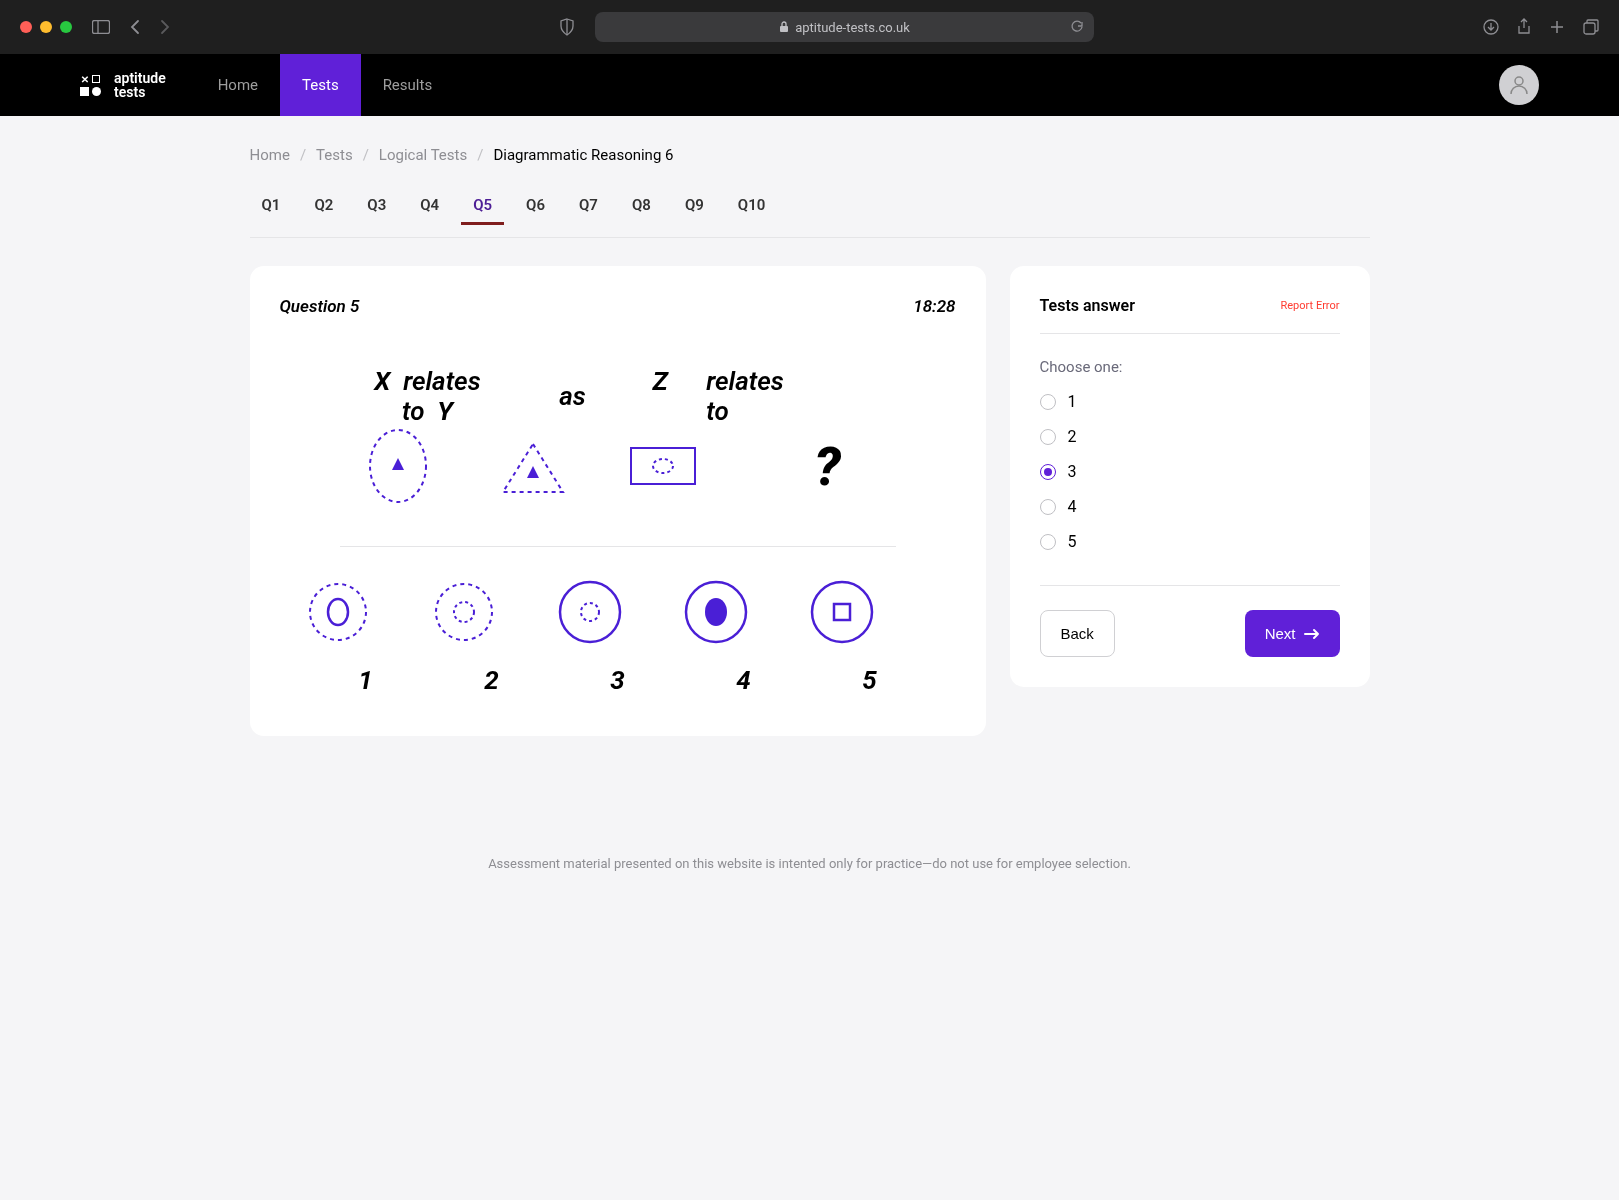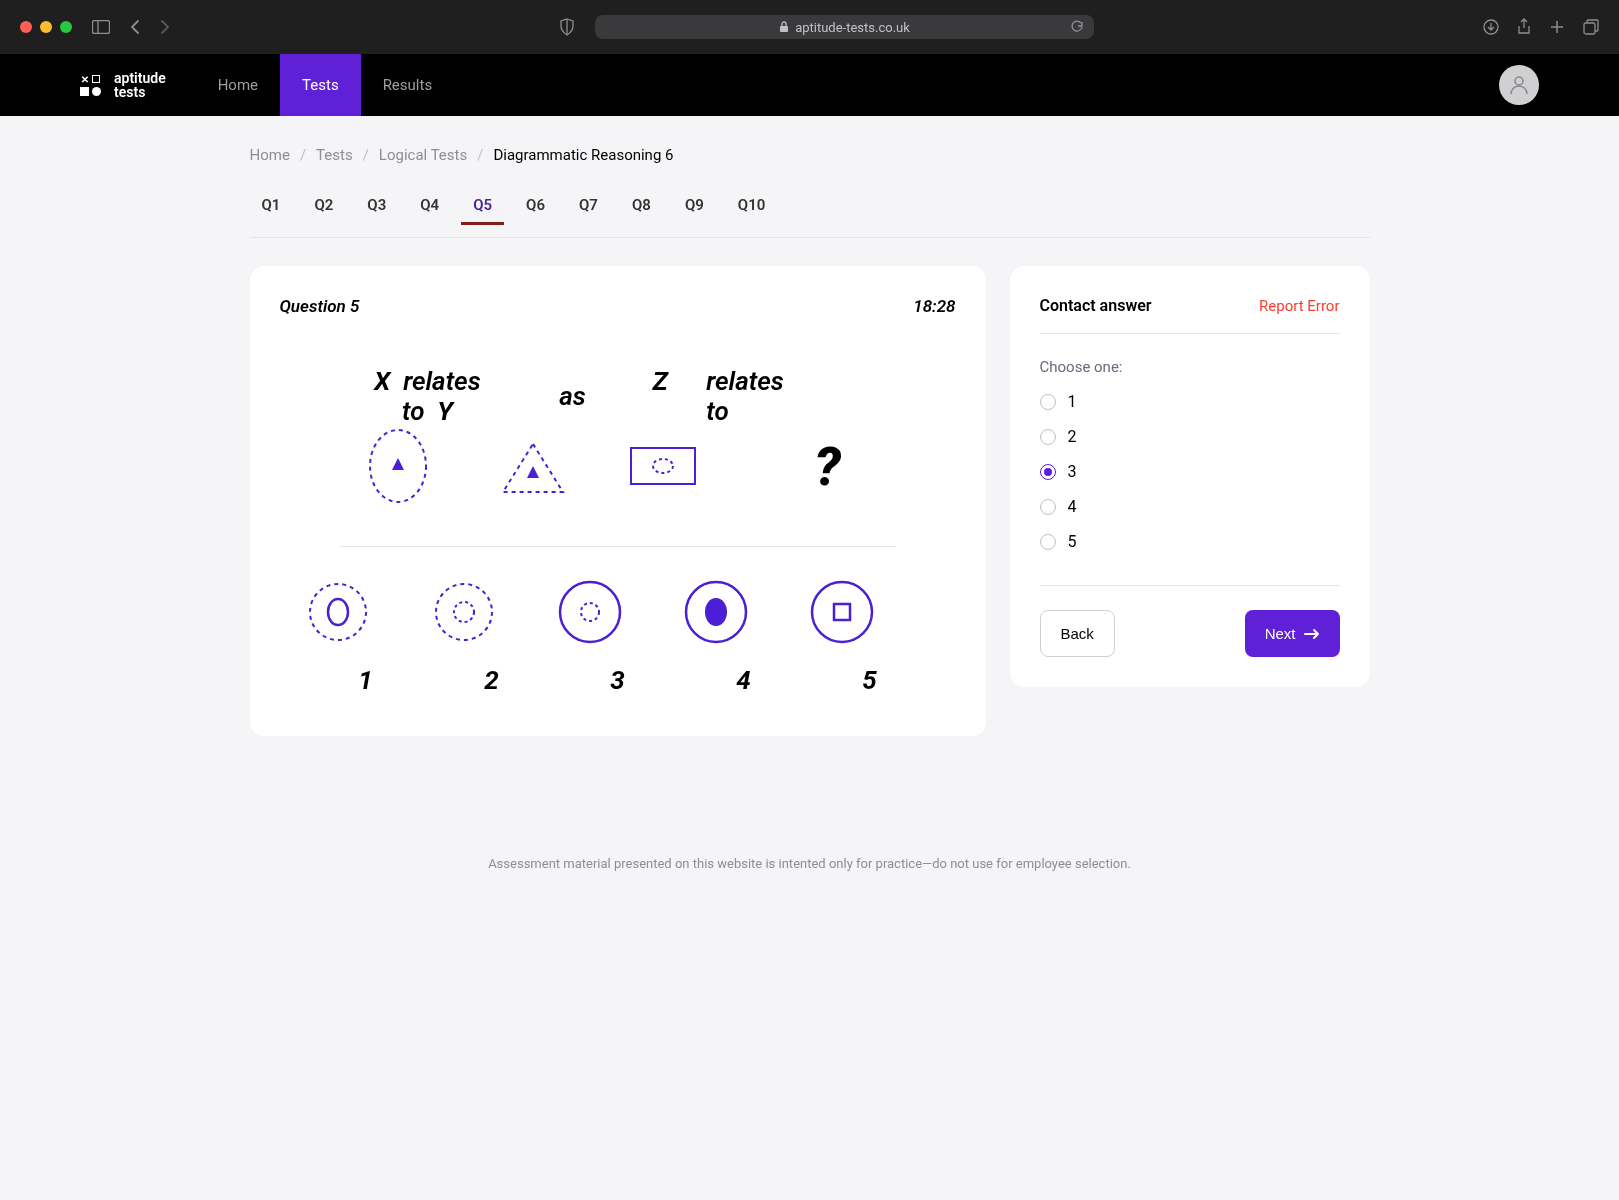--- a/index.html
+++ b/index.html
@@ -6,21 +6,21 @@
     body { font-family: -apple-system, BlinkMacSystemFont, 'Segoe UI', Roboto, sans-serif; background: #f5f5f7; color: #000; }
     
     
     .browser-chrome { background: #1f1f1f; height: 54px; display: flex; align-items: center; padding: 0 20px; gap: 20px; }
     .traffic-lights { display: flex; gap: 8px; }
     .traffic-light { width: 12px; height: 12px; border-radius: 50%; }
     .tl-red { background: #ff5f57; }
     .tl-yellow { background: #febc2e; }
     .tl-green { background: #28c840; }
     .chrome-icon { color: #8e8e93; display: flex; align-items: center; }
-    .url-bar { flex: 1; max-width: 520px; margin: 0 auto; background: #3a3a3c; border-radius: 8px; height: 24px; display: flex; align-items: center; justify-content: center; gap: 6px; color: #c0c0c4; font-size: 13px; position: relative; }
+    .url-bar { flex: 1; max-width: 520px; margin: 0 auto; background: #3a3a3c; border-radius: 8px; height: 30px; display: flex; align-items: center; justify-content: center; gap: 6px; color: #c0c0c4; font-size: 13px; position: relative; }
     .url-reload { position: absolute; right: 10px; color: #8e8e93; }
     .chrome-right { display: flex; gap: 18px; margin-left: auto; }
     
     
     .app-header { background: #000; height: 62px; display: flex; align-items: center; padding: 0 80px; }
     .logo { display: flex; align-items: center; gap: 12px; color: #fff; font-weight: 600; }
     .logo-mark { display: grid; grid-template-columns: 1fr 1fr; gap: 2px; }
     .logo-mark span { width: 10px; height: 10px; display: flex; align-items: center; justify-content: center; color: #fff; font-size: 10px; }
     .logo-text { line-height: 1; font-size: 14px; }
     .nav { display: flex; margin-left: 30px; }
@@ -52,21 +52,21 @@
     
     .divider { border: none; border-top: 1px solid #e5e5e7; margin: 40px 60px 30px; }
     
     .options-row { display: flex; justify-content: center; gap: 0; }
     .option-cell { width: 126px; text-align: center; }
     .option-num { font-size: 26px; font-weight: 700; margin-top: 18px; }
     
     
     .ans-header { display: flex; justify-content: space-between; align-items: center; padding-bottom: 18px; border-bottom: 1px solid #e5e5e7; }
     .ans-title { font-size: 16px; font-weight: 600; }
-    .report-link { color: #ff3b30; font-size: 15px; }
+    .report-link { color: #ff3b30; font-size: 11px; }
     .ans-question { font-size: 17px; font-weight: 700; line-height: 1.4; margin-top: 20px; }
     .choose-one { color: #6a6a7a; font-size: 15px; margin-top: 24px; }
     .choices { margin-top: 16px; display: flex; flex-direction: column; gap: 16px; }
     .choice { display: flex; align-items: center; gap: 12px; cursor: pointer; }
     .radio { width: 16px; height: 16px; border: 1.5px solid #c0c0c4; border-radius: 50%; display: flex; align-items: center; justify-content: center; }
     .radio.checked { border-color: #6020d8; }
     .radio.checked::after { content: ''; width: 8px; height: 8px; background: #6020d8; border-radius: 50%; }
     .ans-footer { display: flex; justify-content: space-between; margin-top: 34px; padding-top: 24px; border-top: 1px solid #e5e5e7; }
     .btn { padding: 14px 20px; border-radius: 8px; font-size: 15px; cursor: pointer; display: flex; align-items: center; gap: 8px; border: 1px solid #d0d0d3; background: #fff; }
     .btn-primary { background: #6020d8; color: #fff; border: none; }
@@ -284,21 +284,21 @@
             <circle cx="35" cy="35" r="30" fill="none" stroke="#4a1fd6" stroke-width="2.5"></circle>
             <rect x="27" y="27" width="16" height="16" fill="none" stroke="#4a1fd6" stroke-width="2.5"></rect>
           </svg>
           <div class="option-num">5</div>
         </div>
       </div>
     </div>
 
     <div class="card">
       <div class="ans-header">
-        <span class="ans-title">Contact answer</span>
+        <span class="ans-title">Tests answer</span>
         <span class="report-link">Report Error</span>
       </div>
       <div class="choose-one">Choose one:</div>
       <div class="choices" id="choices">
           <div class="choice">
             <div class="radio"></div>
             <span>1</span>
           </div>
           <div class="choice">
             <div class="radio"></div>

